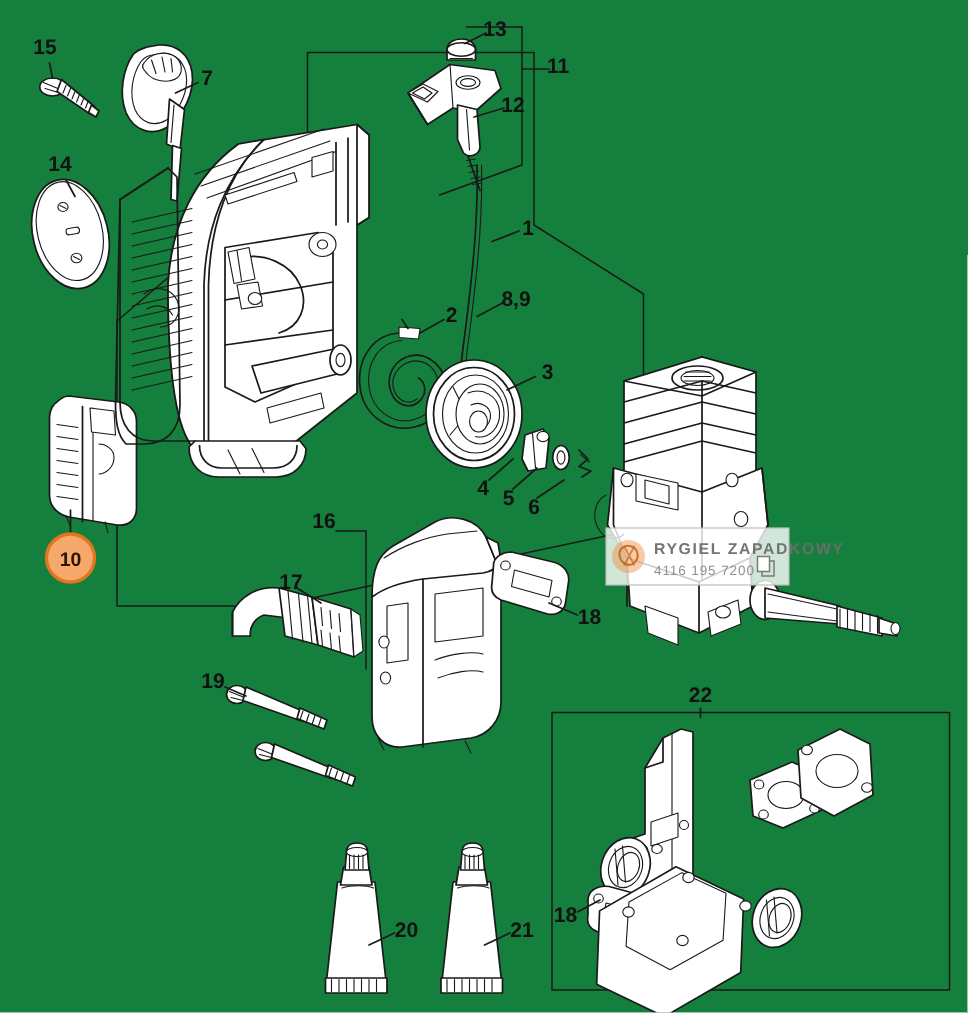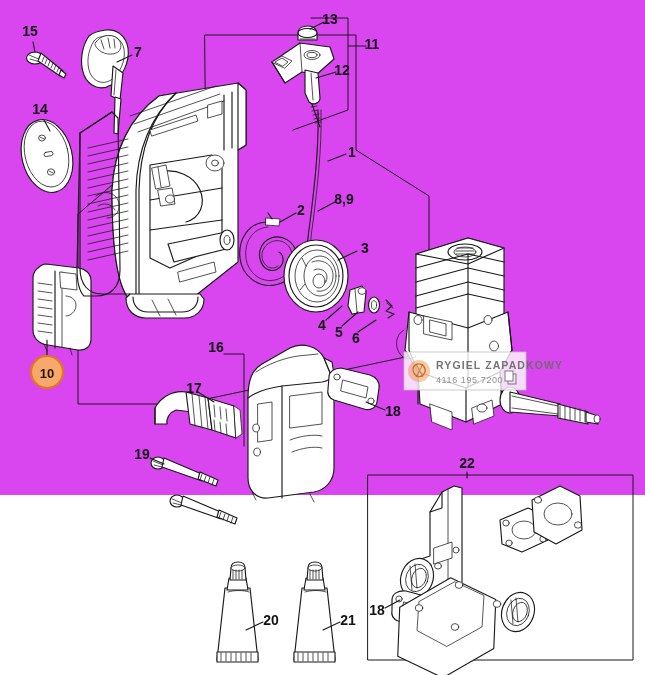--- a/index.html
+++ b/index.html
@@ -2,21 +2,21 @@
 <html><head>
 <meta charset="utf-8">
 <title>Parts Diagram</title>
 <style>
   html,body{margin:0;padding:0;background:#ffffff;}
   body{
     width:645px;height:675px;overflow:hidden;
     font-family:"Liberation Sans", sans-serif;
     -webkit-font-smoothing:antialiased;
   }
-  #stage{position:relative;width:645px;height:495px;background:#d946ef;}
+  #stage{position:relative;width:645px;height:675px;background:#15803d;}
   svg#art{position:absolute;inset:0;width:645px;height:675px;display:block;}
 
   .ln{fill:none;stroke:#1a1a1a;stroke-width:1.15;stroke-linecap:round;stroke-linejoin:round;}
   .ln-t{fill:none;stroke:#1a1a1a;stroke-width:0.75;stroke-linecap:round;stroke-linejoin:round;}
   .fillw{fill:#ffffff;stroke:#1a1a1a;stroke-width:1.15;stroke-linejoin:round;stroke-linecap:round;}
   .fillw-t{fill:#ffffff;stroke:#1a1a1a;stroke-width:0.75;stroke-linejoin:round;stroke-linecap:round;}
   .grp{fill:none;stroke:#1a1a1a;stroke-width:1.0;stroke-linejoin:round;stroke-linecap:round;}
   .lead{fill:none;stroke:#1a1a1a;stroke-width:1.15;stroke-linecap:round;}
 
   .lbl{

